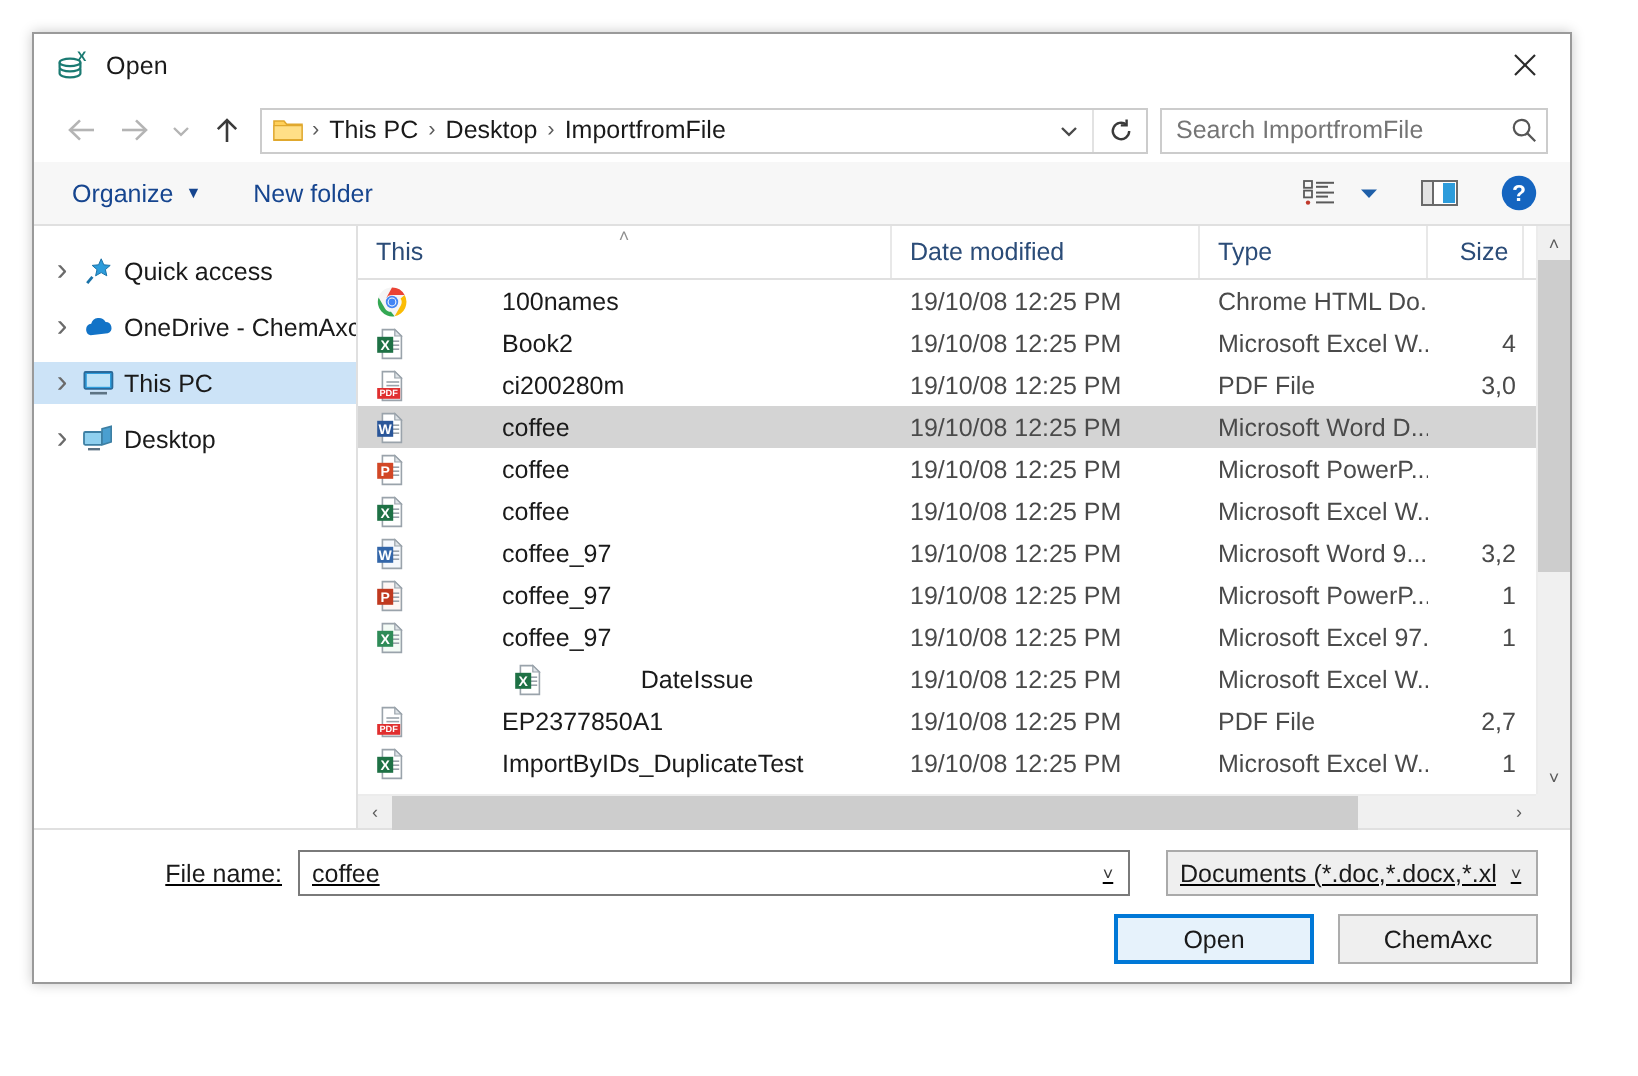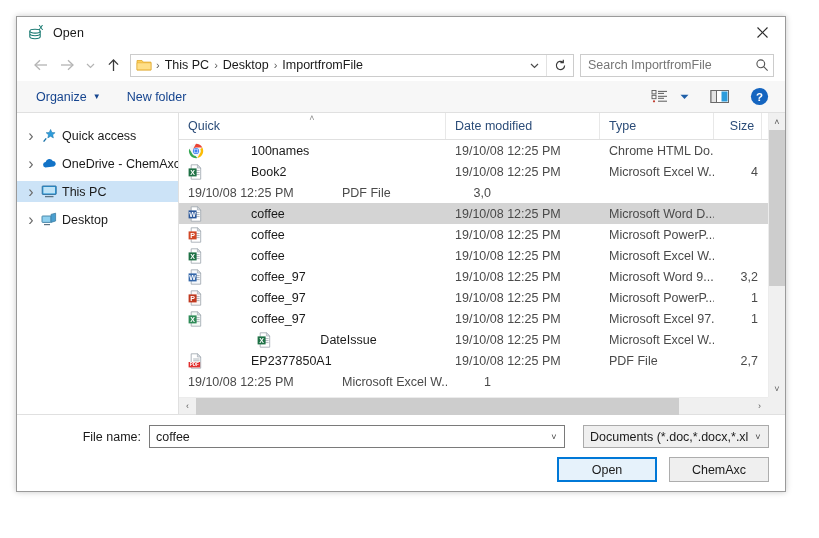--- a/index.html
+++ b/index.html
@@ -339,20 +339,21 @@
   .footer {
     flex: 0 0 76px;
     background: #ffffff;
     padding: 10px 16px 0 0;
     box-sizing: border-box;
   }
   .fn-row {
     display: flex;
     align-items: center;
     margin-bottom: 9px;
+    text-decoration: underline;
   }
   .fn-label {
     width: 132px;
     text-align: right;
     padding-right: 8px;
     font-size: 12.5px;
     color: #1a1a1a;
     box-sizing: border-box;
   }
   .fn-combo {
@@ -604,21 +605,21 @@
         </span>
         <span class="nav-label">Desktop</span>
       </div>
     </div>
 
     <div class="listpane">
 
       <div class="hdr">
         <div class="hdr-cell" style="width:267px;">
           <span class="sort-arrow">˄</span>
-          <span>Quick</span>
+          <span>This</span>
         </div>
         <div class="hdr-cell" style="width:154px;">
           <span>Date modified</span>
         </div>
         <div class="hdr-cell" style="width:114px;">
           <span>Type</span>
         </div>
         <div class="hdr-cell" style="width:48px;justify-content:center;">
           <span>Size</span>
         </div>
@@ -654,20 +655,31 @@
                     <rect x="0.6" y="4.4" width="8" height="8" fill="#1e7145"></rect>
                     <text x="4.6" y="11" text-anchor="middle" font-family="Liberation Sans, sans-serif" font-size="7" font-weight="bold" fill="#ffffff">X</text>
                   </svg></span>
                 <span class="cell-txt">Book2</span>
               </div>
               <div class="cell-date" style="width: 154px;">19/10/08 12:25 PM</div>
               <div class="cell-type" style="width: 114px;">Microsoft Excel W...</div>
               <div class="cell-size" style="width: 48px;">4</div>
             </div>
             <div class="row">
+              <div class="cell-name" style="width: 267px;">
+                <span class="file-ico"><svg width="16" height="16" viewBox="0 0 16 16">
+                    <path d="M3.2 0.8 h6.2 l3.3 3.2 v11.2 h-9.5 z" fill="#ffffff" stroke="#9aa3ab" stroke-width="0.8"></path>
+                    <path d="M9.4 0.8 v3.2 h3.3 z" fill="#dfe4e8" stroke="#9aa3ab" stroke-width="0.6"></path>
+                    <line x1="5.2" y1="6.0" x2="11.6" y2="6.0" stroke="#9aa3ab" stroke-width="0.8"></line>
+                    <line x1="5.2" y1="7.8" x2="11.6" y2="7.8" stroke="#9aa3ab" stroke-width="0.8"></line>
+                    <rect x="0.6" y="9.0" width="11.5" height="5.4" fill="#e02f2f"></rect>
+                    <text x="6.3" y="13.2" text-anchor="middle" font-family="Liberation Sans, sans-serif" font-size="4.6" font-weight="bold" fill="#ffffff">PDF</text>
+                  </svg></span>
+                <span class="cell-txt">ci200280m</span>
+              </div>
               <div class="cell-date" style="width: 154px;">19/10/08 12:25 PM</div>
               <div class="cell-type" style="width: 114px;">PDF File</div>
               <div class="cell-size" style="width: 48px;">3,0</div>
             </div>
             <div class="row selected">
               <div class="cell-name" style="width: 267px;">
                 <span class="file-ico"><svg width="16" height="16" viewBox="0 0 16 16">
                     <path d="M3.2 0.8 h6.2 l3.3 3.2 v11.2 h-9.5 z" fill="#ffffff" stroke="#9aa3ab" stroke-width="0.8"></path>
                     <path d="M9.4 0.8 v3.2 h3.3 z" fill="#dfe4e8" stroke="#9aa3ab" stroke-width="0.6"></path>
                     <line x1="7.6" y1="6.6" x2="11.6" y2="6.6" stroke="#9aa3ab" stroke-width="0.8"></line>
@@ -794,20 +806,32 @@
                     <rect x="0.6" y="9.0" width="11.5" height="5.4" fill="#e02f2f"></rect>
                     <text x="6.3" y="13.2" text-anchor="middle" font-family="Liberation Sans, sans-serif" font-size="4.6" font-weight="bold" fill="#ffffff">PDF</text>
                   </svg></span>
                 <span class="cell-txt">EP2377850A1</span>
               </div>
               <div class="cell-date" style="width: 154px;">19/10/08 12:25 PM</div>
               <div class="cell-type" style="width: 114px;">PDF File</div>
               <div class="cell-size" style="width: 48px;">2,7</div>
             </div>
             <div class="row">
+              <div class="cell-name" style="width: 267px;">
+                <span class="file-ico"><svg width="16" height="16" viewBox="0 0 16 16">
+                    <path d="M3.2 0.8 h6.2 l3.3 3.2 v11.2 h-9.5 z" fill="#ffffff" stroke="#9aa3ab" stroke-width="0.8"></path>
+                    <path d="M9.4 0.8 v3.2 h3.3 z" fill="#dfe4e8" stroke="#9aa3ab" stroke-width="0.6"></path>
+                    <line x1="7.6" y1="6.6" x2="11.6" y2="6.6" stroke="#9aa3ab" stroke-width="0.8"></line>
+                    <line x1="7.6" y1="8.6" x2="11.6" y2="8.6" stroke="#9aa3ab" stroke-width="0.8"></line>
+                    <line x1="7.6" y1="10.6" x2="11.6" y2="10.6" stroke="#9aa3ab" stroke-width="0.8"></line>
+                    <rect x="0.6" y="4.4" width="8" height="8" fill="#1e7145"></rect>
+                    <text x="4.6" y="11" text-anchor="middle" font-family="Liberation Sans, sans-serif" font-size="7" font-weight="bold" fill="#ffffff">X</text>
+                  </svg></span>
+                <span class="cell-txt">ImportByIDs_DuplicateTest</span>
+              </div>
               <div class="cell-date" style="width: 154px;">19/10/08 12:25 PM</div>
               <div class="cell-type" style="width: 114px;">Microsoft Excel W...</div>
               <div class="cell-size" style="width: 48px;">1</div>
             </div>
           </div>
       </div>
 
       <div class="vscroll">
         <div class="vs-arrow">˄</div>
         <div class="vs-thumb"></div>

